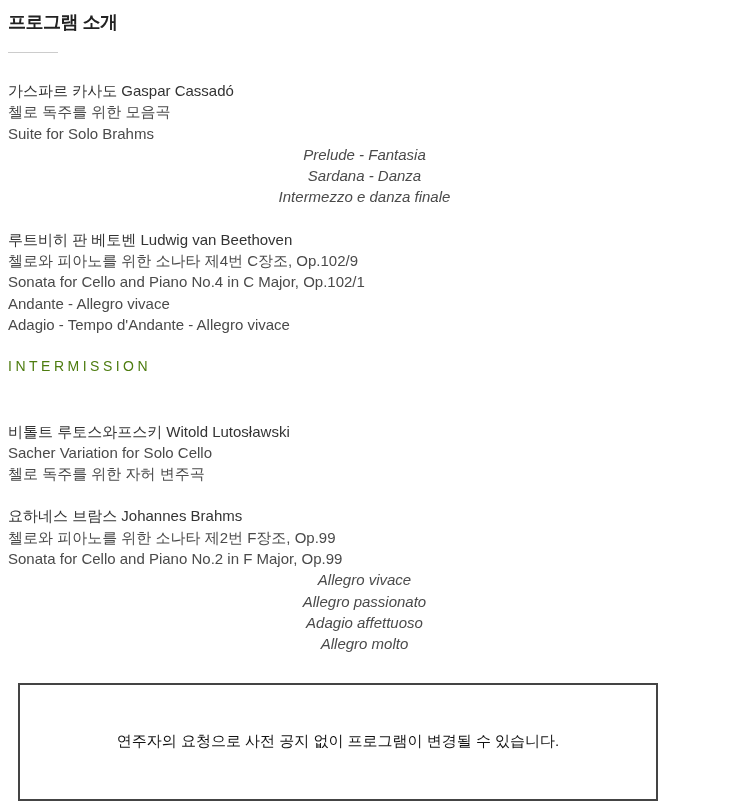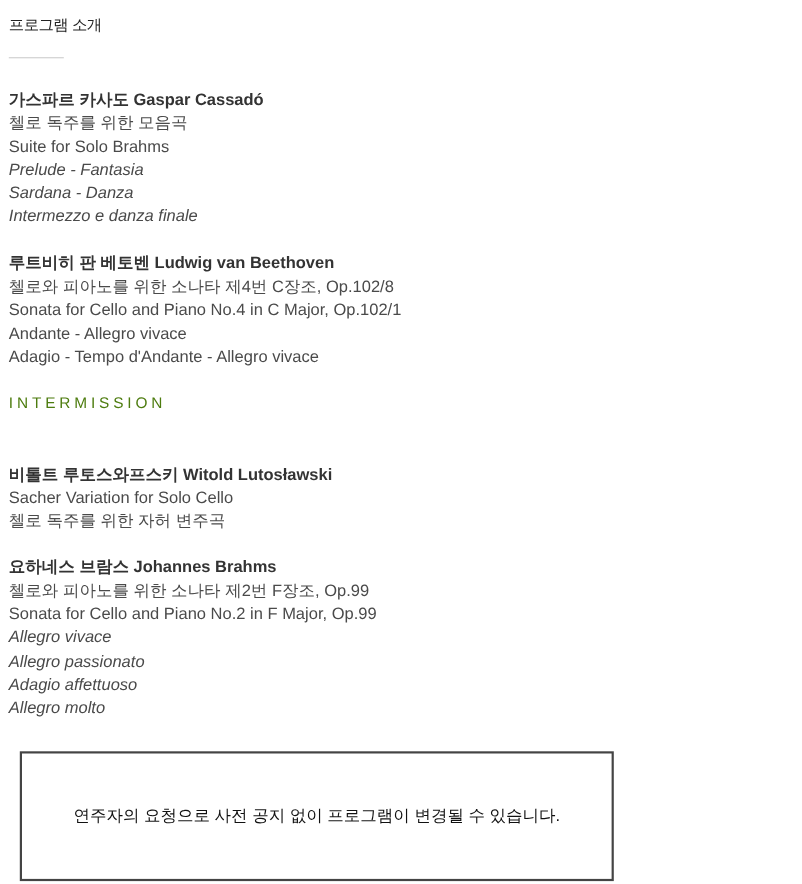--- a/index.html
+++ b/index.html
@@ -11,60 +11,61 @@
     width: 729px;
     height: 804px;
     font-family: "Liberation Sans", "DejaVu Sans", sans-serif;
     color: #4a4a4a;
     overflow: hidden;
   }
   .container {
     padding: 6px 8px 0 8px;
   }
   .page-title {
-    font-size: 14px;
+    font-size: 18px;
     line-height: 32px;
-    font-weight: normal;
+    font-weight: bold;
     color: #222222;
     margin: 0;
     letter-spacing: -0.5px;
   }
   .title-divider {
     width: 50px;
     border: 0;
     border-top: 1px solid #cccccc;
     margin: 14px 0 0 0;
   }
   .program {
     margin-top: 27px;
     font-size: 15px;
     line-height: 21.3px;
   }
   .group {
     margin: 0 0 21px 0;
   }
   .composer {
-    font-weight: bold;
+    font-weight: normal;
     color: #333333;
   }
   .piece-line { }
   .piece-line.italic {
     font-style: italic;
+    text-align: center;
   }
   .intermission {
     margin: 0 0 43px 0;
     letter-spacing: 3.5px;
     color: #4d7c0f;
     font-size: 14px;
     line-height: 21.3px;
   }
   .notice-box {
     box-sizing: border-box;
     margin: 28px 0 0 10px;
-    width: 540px;
+    width: 640px;
     height: 118px;
     border: 2px solid #444444;
     display: flex;
     align-items: center;
     justify-content: center;
     text-align: center;
     font-size: 15px;
     color: #111111;
   }
 </style>
@@ -79,21 +80,21 @@
       <div class="group">
         <div class="composer">가스파르 카사도 Gaspar Cassadó</div>
         <div class="piece-line">첼로 독주를 위한 모음곡</div>
         <div class="piece-line">Suite for Solo Brahms</div>
         <div class="piece-line italic">Prelude - Fantasia</div>
         <div class="piece-line italic">Sardana - Danza</div>
         <div class="piece-line italic">Intermezzo e danza finale</div>
       </div>
       <div class="group">
         <div class="composer">루트비히 판 베토벤 Ludwig van Beethoven</div>
-        <div class="piece-line">첼로와 피아노를 위한 소나타 제4번 C장조, Op.102/8</div>
+        <div class="piece-line">첼로와 피아노를 위한 소나타 제4번 C장조, Op.102/9</div>
         <div class="piece-line">Sonata for Cello and Piano No.4 in C Major, Op.102/1</div>
         <div class="piece-line">Andante - Allegro vivace</div>
         <div class="piece-line">Adagio - Tempo d'Andante - Allegro vivace</div>
       </div>
       <p class="intermission">INTERMISSION</p>
       <div class="group">
         <div class="composer">비톨트 루토스와프스키 Witold Lutosławski</div>
         <div class="piece-line">Sacher Variation for Solo Cello</div>
         <div class="piece-line">첼로 독주를 위한 자허 변주곡</div>
       </div>

